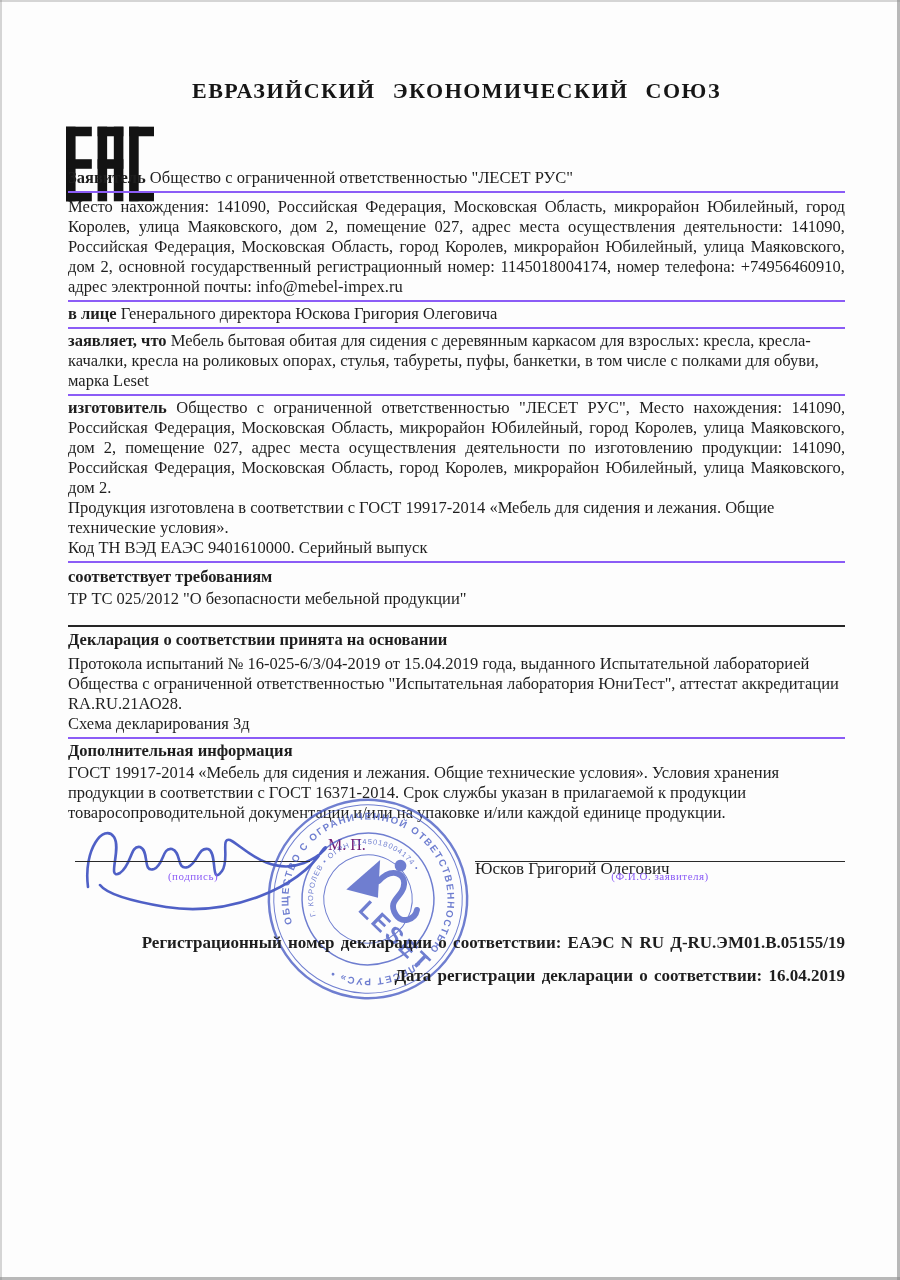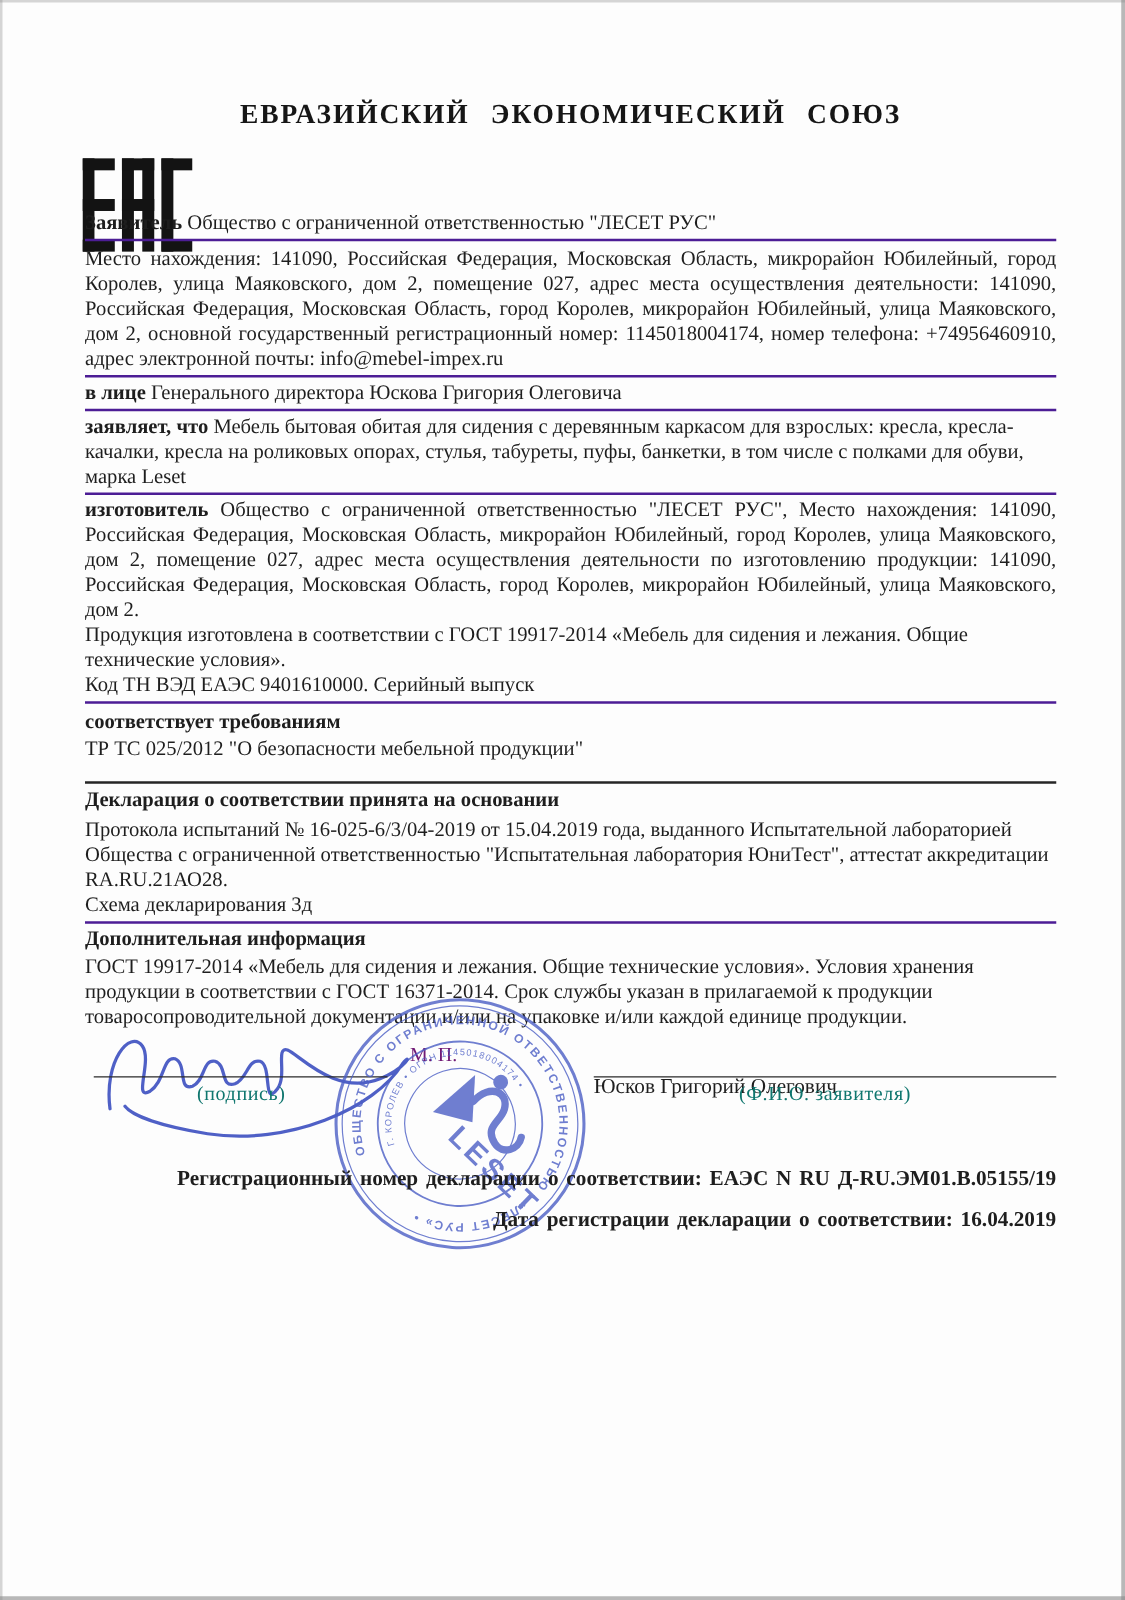--- a/index.html
+++ b/index.html
@@ -30,35 +30,35 @@
     font-size:22px;line-height:26px;
     letter-spacing:1.5px;word-spacing:10px;
     color:#161616;
   }
   .eac{position:absolute;left:66px;top:126px;}
 
   .content{width:777px;font-size:16.5px;line-height:20px;}
 
   .row{position:relative;}
   .lbl{font-weight:bold;}
-  .rule-b{border-bottom:2px solid #4c1d95;padding-bottom:3px;}
+  .rule-b{border-bottom:2px solid #8b5cf6;padding-bottom:3px;}
   .rule-t{border-top:2px solid #262626;padding-top:3px;}
   .just{text-align:justify;}
 
   .applicant{margin-top:64px;}
   .mt2{margin-top:2px;}
   .mt4{margin-top:4px;}
   .basis-head{margin-top:16px;}
   .validity{margin-top:6px;font-weight:bold;}
 
   .sigzone{position:relative;height:100px;margin-top:2px;}
   .sigline{position:absolute;height:0;border-top:1.5px solid #2a2a2a;}
   .sigline-left{left:7px;width:235px;top:36px;}
   .sigline-right{left:407px;width:370px;top:36px;}
-  .caption{position:absolute;font-size:16px;letter-spacing:.5px;color:#0f766e;}
+  .caption{position:absolute;font-size:11px;letter-spacing:.5px;color:#8b5cf6;}
   .cap-sign{left:60px;top:41px;width:130px;text-align:center;}
   .cap-fio{left:407px;top:41px;width:370px;text-align:center;}
   .fio-name{position:absolute;left:407px;top:8px;width:370px;text-align:left;font-size:17px;margin-top:26px;}
   .mp{position:absolute;left:260px;top:10px;font-size:16px;color:#701a75;}
 
   .signature-svg{position:absolute;left:0px;top:-18px;pointer-events:none;}
   .stamp-svg{position:absolute;left:192px;top:-34px;pointer-events:none;opacity:.8;}
 
   .footrow{font-weight:bold;font-size:17px;word-spacing:2px;position:relative;z-index:2;text-align:right;}
   .foot1{margin-top:8px;}

